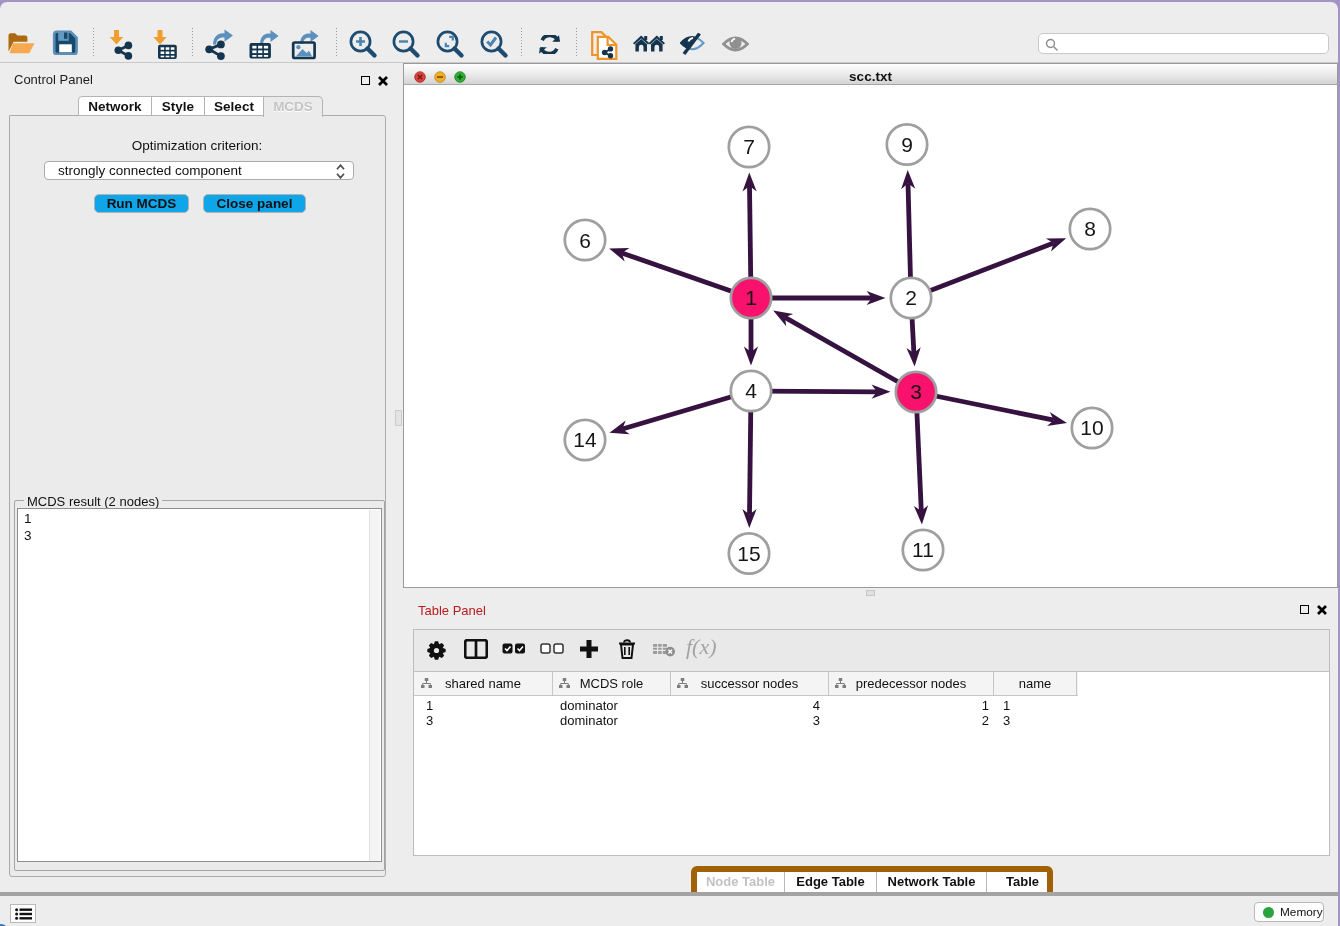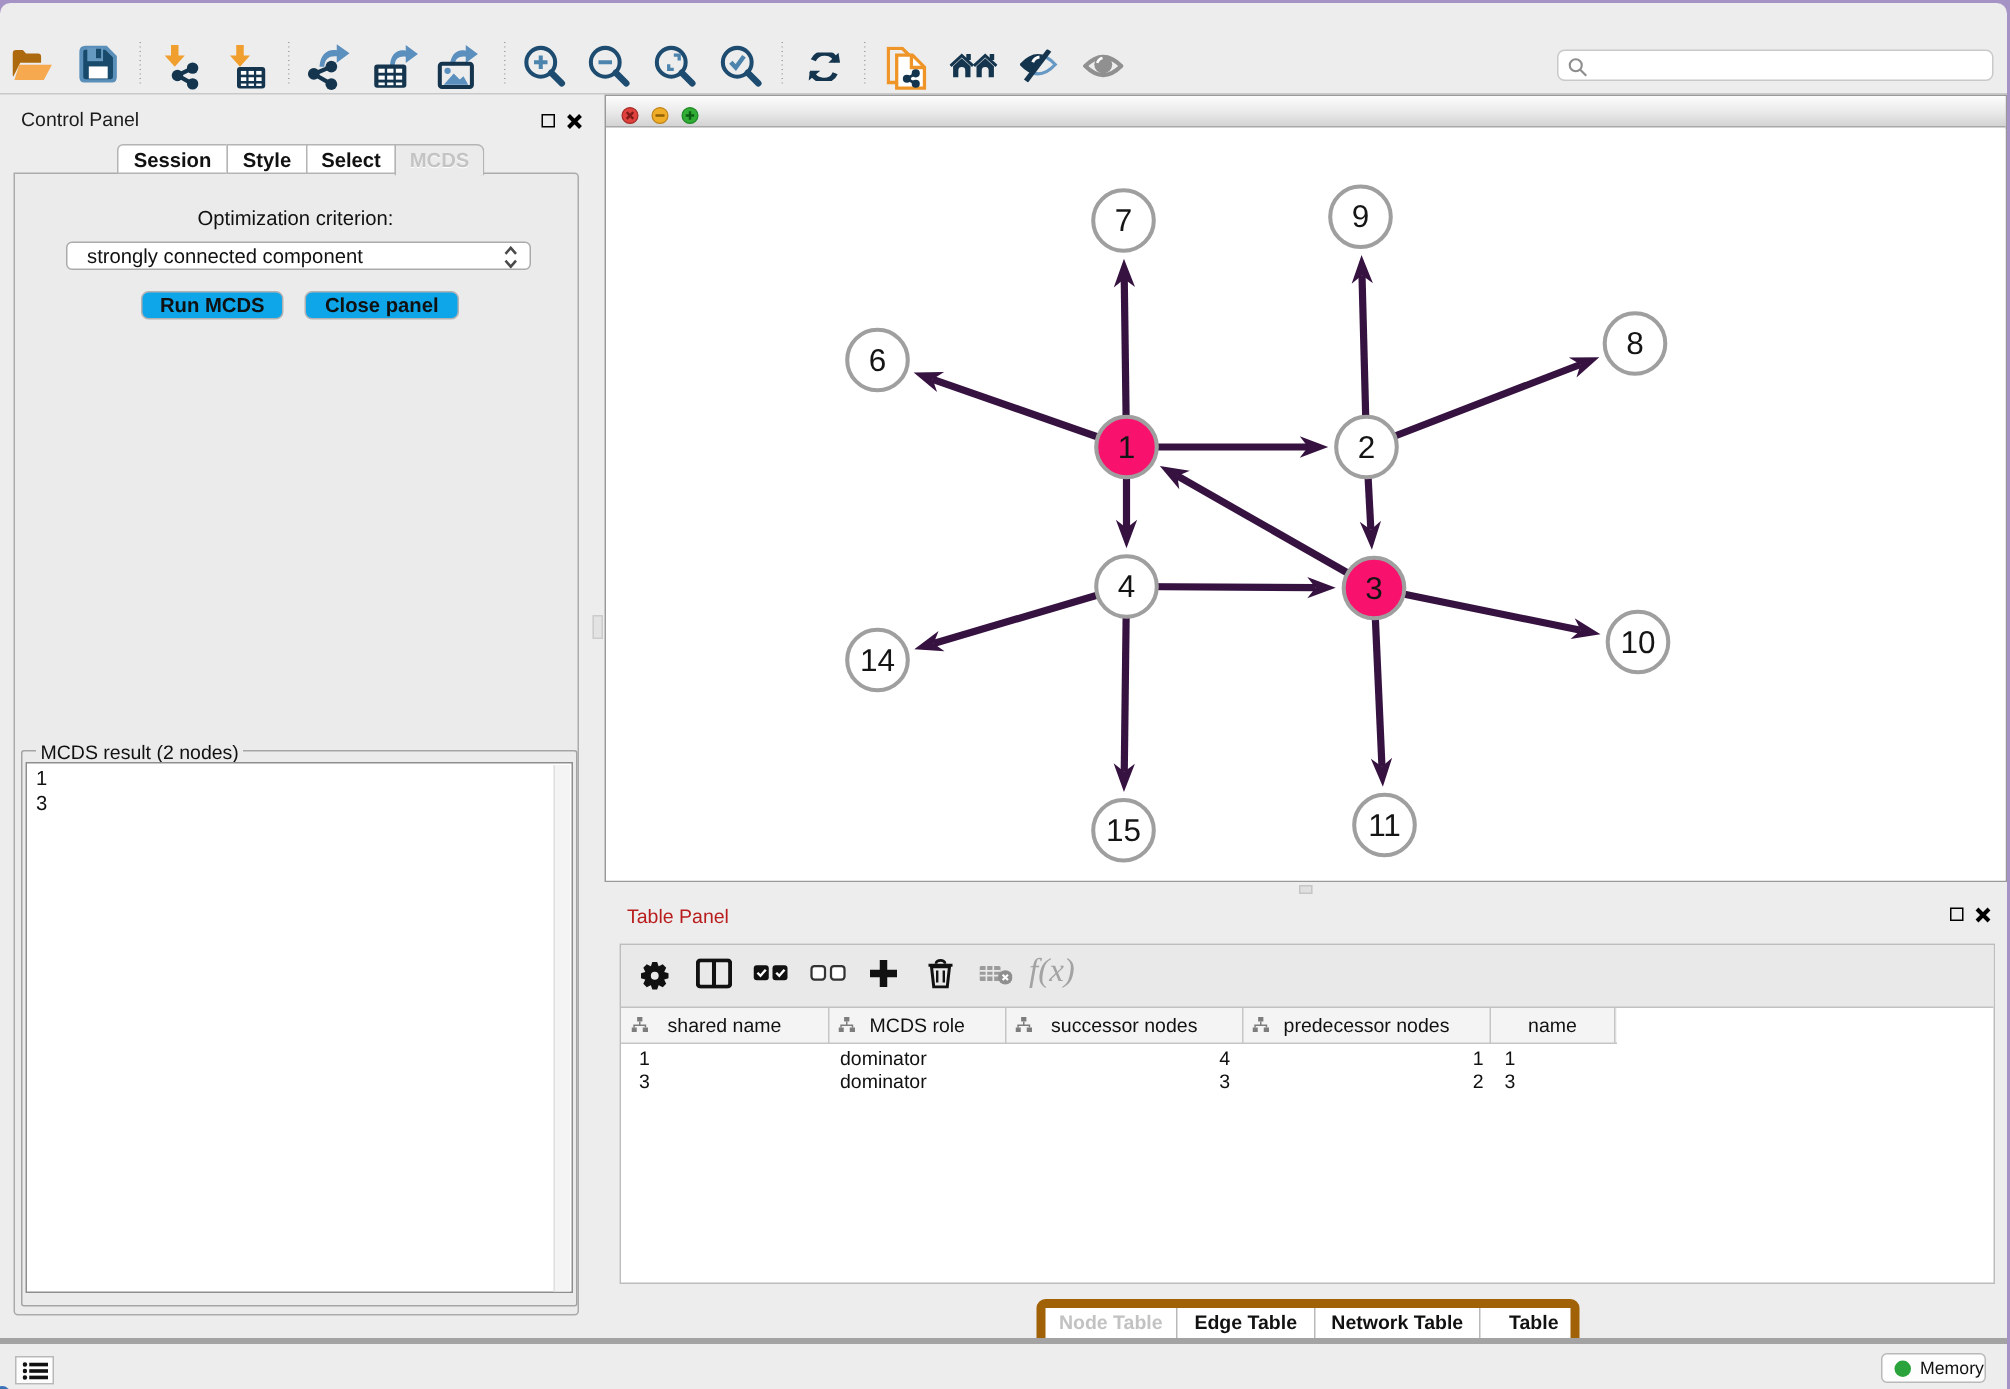--- a/index.html
+++ b/index.html
@@ -238,21 +238,21 @@
       </svg>
     </div>
   </div>
   <div id="cpanel">
     <div id="cpanel-title">Control Panel</div>
     <div class="fbtn" style="left:361px; top:10px;"></div>
     <svg class="xbtn" style="left:377px; top:9px;" width="12" height="12" viewBox="0 0 12 12">
         <path d="M2 2 L10 10 M10 2 L2 10" stroke="#000" stroke-width="2.7"></path>
       </svg>
     <div id="cp-tabs">
-      <div class="cptab" style="left:0; width:74px; border-radius:4px 0 0 0;">Session</div>
+      <div class="cptab" style="left:0; width:74px; border-radius:4px 0 0 0;">Network</div>
       <div class="cptab" style="left:73px; width:54px;">Style</div>
       <div class="cptab" style="left:126px; width:60px;">Select</div>
       <div class="cptab" style="left:185px; width:60px; height:21px; background:#ebebeb; border-radius:0 5px 0 0; color:#c4c4c4; text-shadow:0 1px 0 #fff; border-bottom:none;">MCDS</div>
     </div>
     <div id="cp-box"></div>
     <div id="opt-label">Optimization criterion:</div>
     <div id="combo">strongly connected component
       <svg style="position:absolute; right:7px; top:2px;" width="11" height="15" viewBox="0 0 11 15">
         <path d="M2 5.2 L5.5 1.2 L9 5.2 M2 9.8 L5.5 13.8 L9 9.8" fill="none" stroke="#4a4a4a" stroke-width="1.7"></path>
       </svg>
@@ -270,20 +270,21 @@
   <div id="netwin">
     <div id="nettitle">
       <svg style="position:absolute; left:10px; top:6.5px;" width="52" height="12" viewBox="0 0 52 12">
         <circle cx="6" cy="6" r="5.3" fill="#e0413d" stroke="#a32c28" stroke-width="0.8"></circle>
         <path d="M3.8 3.8 L8.2 8.2 M8.2 3.8 L3.8 8.2" stroke="#7e1a17" stroke-width="1.6"></path>
         <circle cx="26" cy="6" r="5.3" fill="#f0ad27" stroke="#bd831a" stroke-width="0.8"></circle>
         <path d="M23 6 H29" stroke="#8f6005" stroke-width="1.8"></path>
         <circle cx="46" cy="6" r="5.3" fill="#31ad36" stroke="#1f8724" stroke-width="0.8"></circle>
         <path d="M43.2 6 H48.8 M46 3.2 V8.8" stroke="#0d5c13" stroke-width="1.6"></path>
       </svg>
+      <div id="net-title-text">scc.txt</div>
     </div>
     <div id="canvas">
     <svg width="933" height="501" viewBox="404 85 933 501">
       <g stroke="#361240" stroke-width="4.8">
         <line x1="751" y1="297" x2="749.5" y2="185.0"></line>
         <line x1="751" y1="297" x2="621.8" y2="251.9"></line>
         <line x1="751" y1="297" x2="872.0" y2="297.0"></line>
         <line x1="751" y1="297" x2="751.0" y2="351.0"></line>
         <line x1="911" y1="297" x2="908.0" y2="182.5"></line>
         <line x1="911" y1="297" x2="1053.6" y2="242.0"></line>

